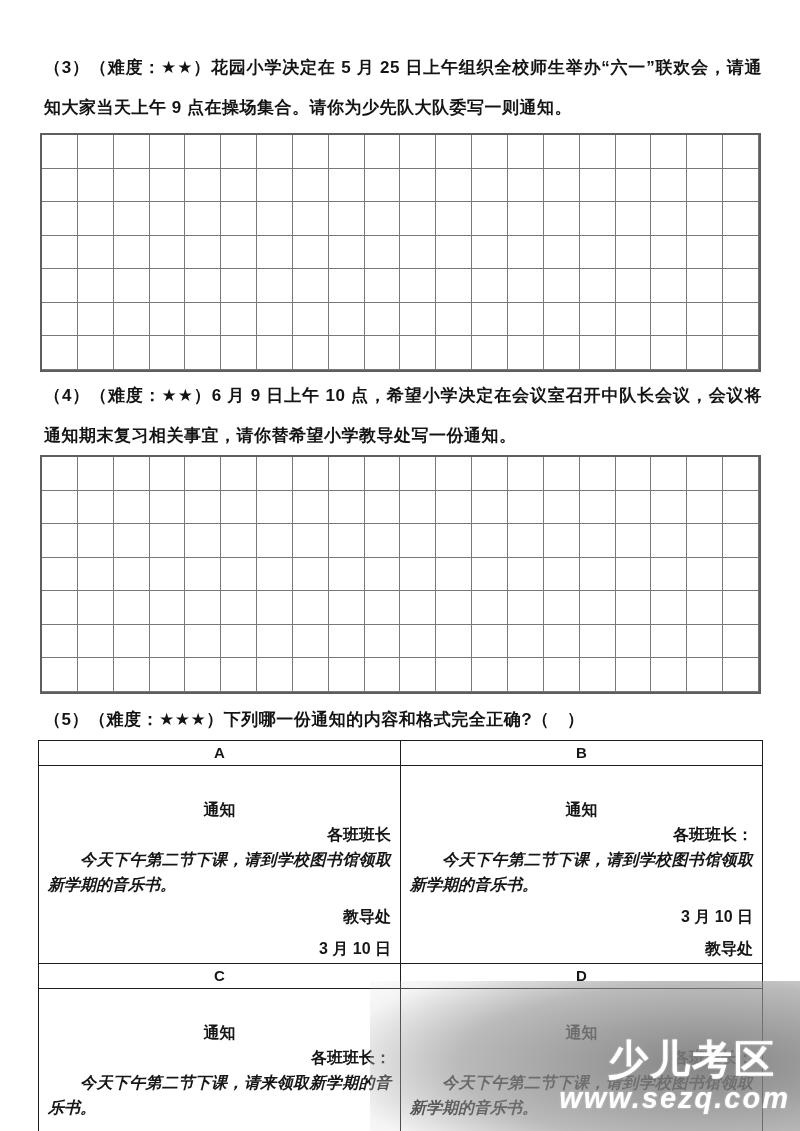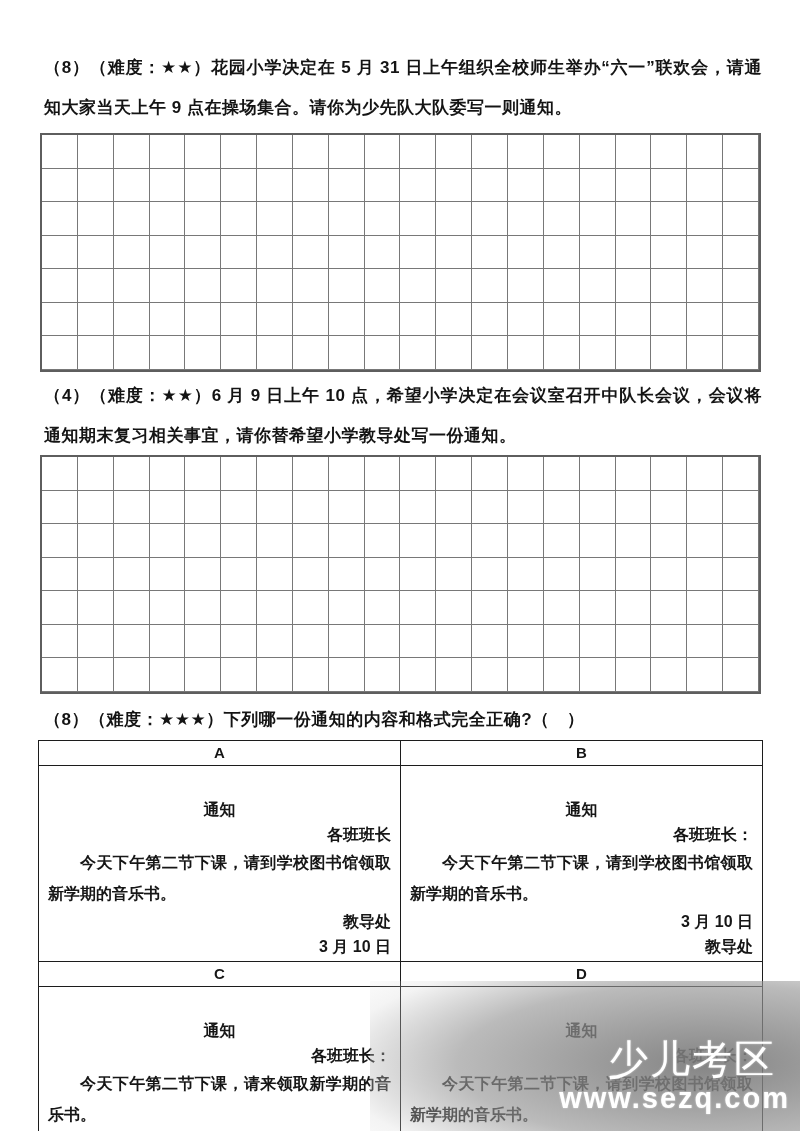--- a/index.html
+++ b/index.html
@@ -71,64 +71,65 @@
     font-size: 15px;
     height: 24px;
     padding: 1px;
     line-height: 22px;
   }
   .row-ab td.body-cell { height: 142px; }
   .row-cd td.body-cell { height: 146px; }
 
   .notice-title { text-align: center; line-height: 25px; margin-top: 29px; }
   .notice-salutation { text-align: right; line-height: 25px; }
-  .notice-body { text-indent: 2em; text-align: justify; line-height: 31px; }
-  .notice-sign { text-align: right; line-height: 25px; }
+  .notice-body { text-indent: 2em; text-align: justify; line-height: 25px; font-style: italic; }
+  .notice-sign { text-align: right; line-height: 25px; margin-top: 7px; }
 
   
   .wm-shade {
     position: absolute;
     right: 0; bottom: 0;
     width: 430px; height: 150px;
     background: radial-gradient(ellipse 120% 110% at 78% 55%,
       rgba(122,122,122,0.92) 0%,
       rgba(150,150,150,0.65) 48%,
       rgba(210,210,210,0.25) 72%,
       rgba(255,255,255,0) 88%);
     pointer-events: none;
   }
   .wm-brand {
     position: absolute;
     top: 1032px;
     right: 24px;
     font-size: 40px;
-    font-weight: 400;
+    font-weight: 700;
     letter-spacing: 2px;
     color: #ffffff;
     text-shadow: 0 0 2px rgba(255,255,255,0.6);
     pointer-events: none;
   }
   .wm-url {
     position: absolute;
     top: 1082px;
     right: 10px;
     font-size: 29px;
     font-weight: 700;
     letter-spacing: 2px;
     color: #ffffff;
     text-shadow: 0 0 2px rgba(255,255,255,0.6);
     pointer-events: none;
+    font-style: italic;
   }
 </style>
 </head>
 <body>
 
 <div class="page">
 
-  <p class="question q3">（8）（难度：★★）花园小学决定在 5 月 31 日上午组织全校师生举办“六一”联欢会，请通知大家当天上午 9 点在操场集合。请你为少先队大队委写一则通知。</p>
+  <p class="question q3">（3）（难度：★★）花园小学决定在 5 月 25 日上午组织全校师生举办“六一”联欢会，请通知大家当天上午 9 点在操场集合。请你为少先队大队委写一则通知。</p>
 
   <div class="writing-grid grid1" style="grid-template-columns: repeat(20, 1fr); grid-template-rows: repeat(7, 1fr);">
       <div class="gcell"></div>
       <div class="gcell"></div>
       <div class="gcell"></div>
       <div class="gcell"></div>
       <div class="gcell"></div>
       <div class="gcell"></div>
       <div class="gcell"></div>
       <div class="gcell"></div>
@@ -404,21 +405,21 @@
       <div class="gcell"></div>
       <div class="gcell"></div>
       <div class="gcell"></div>
       <div class="gcell"></div>
       <div class="gcell"></div>
       <div class="gcell"></div>
       <div class="gcell"></div>
       <div class="gcell"></div>
     </div>
 
-  <p class="question q5">（8）（难度：★★★）下列哪一份通知的内容和格式完全正确?（　）</p>
+  <p class="question q5">（5）（难度：★★★）下列哪一份通知的内容和格式完全正确?（　）</p>
 
   <table class="options-table">
     <tbody>
         <tr>
       <td class="head">A</td>
       <td class="head">B</td>
     </tr>
     <tr class="row-ab">
       <td class="body-cell">
         <div class="notice-title">通知</div>

